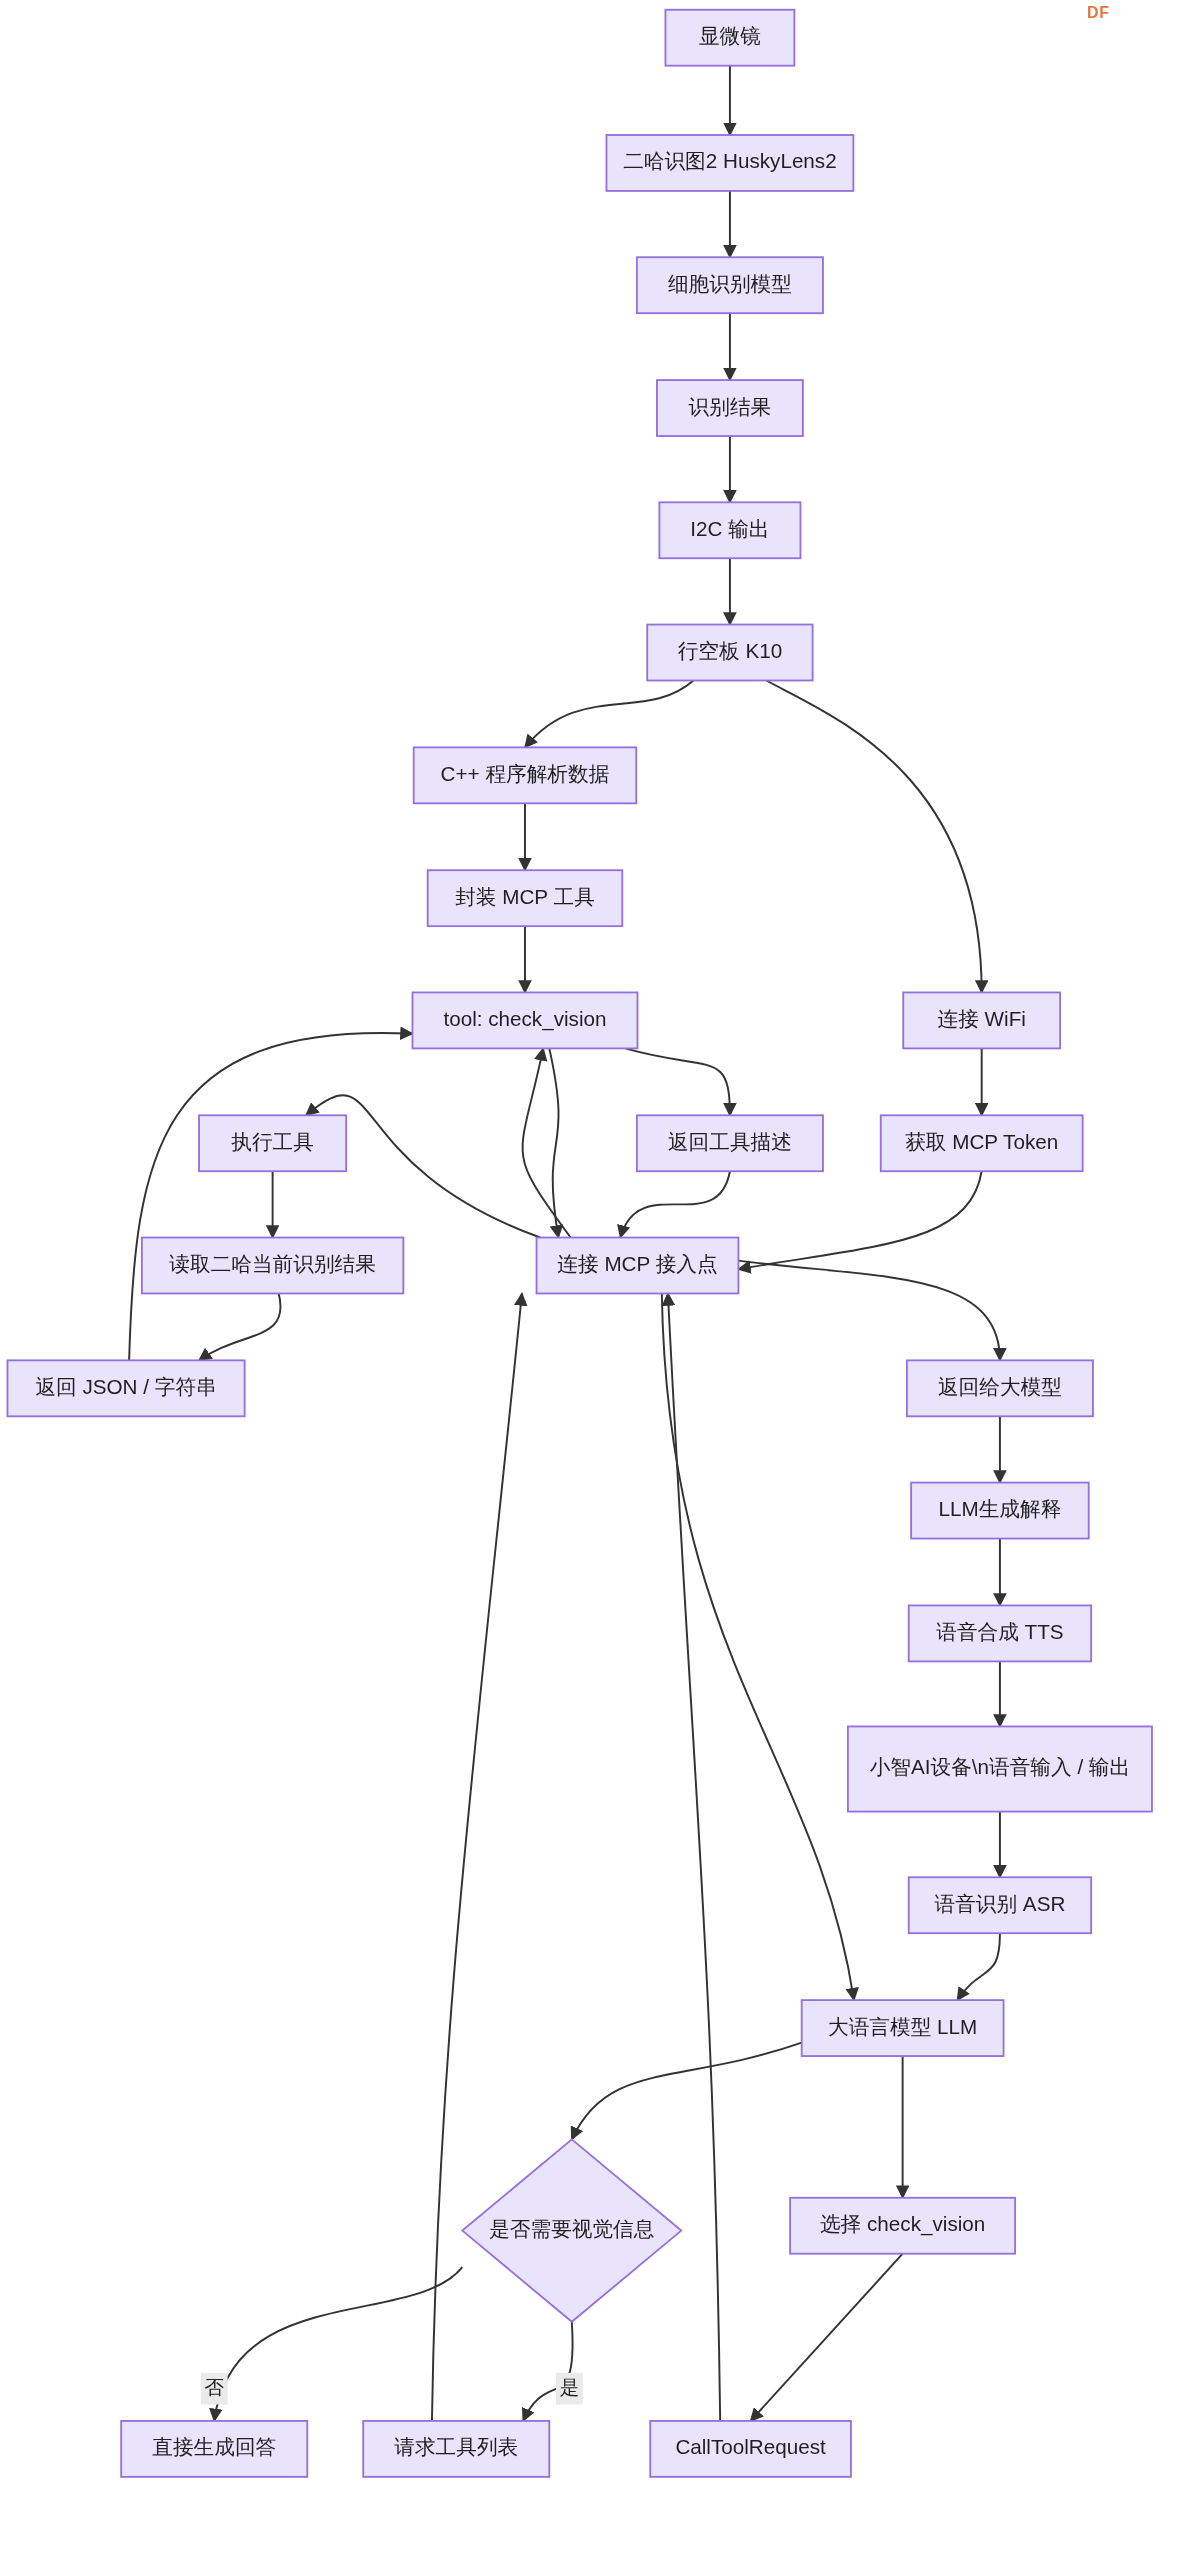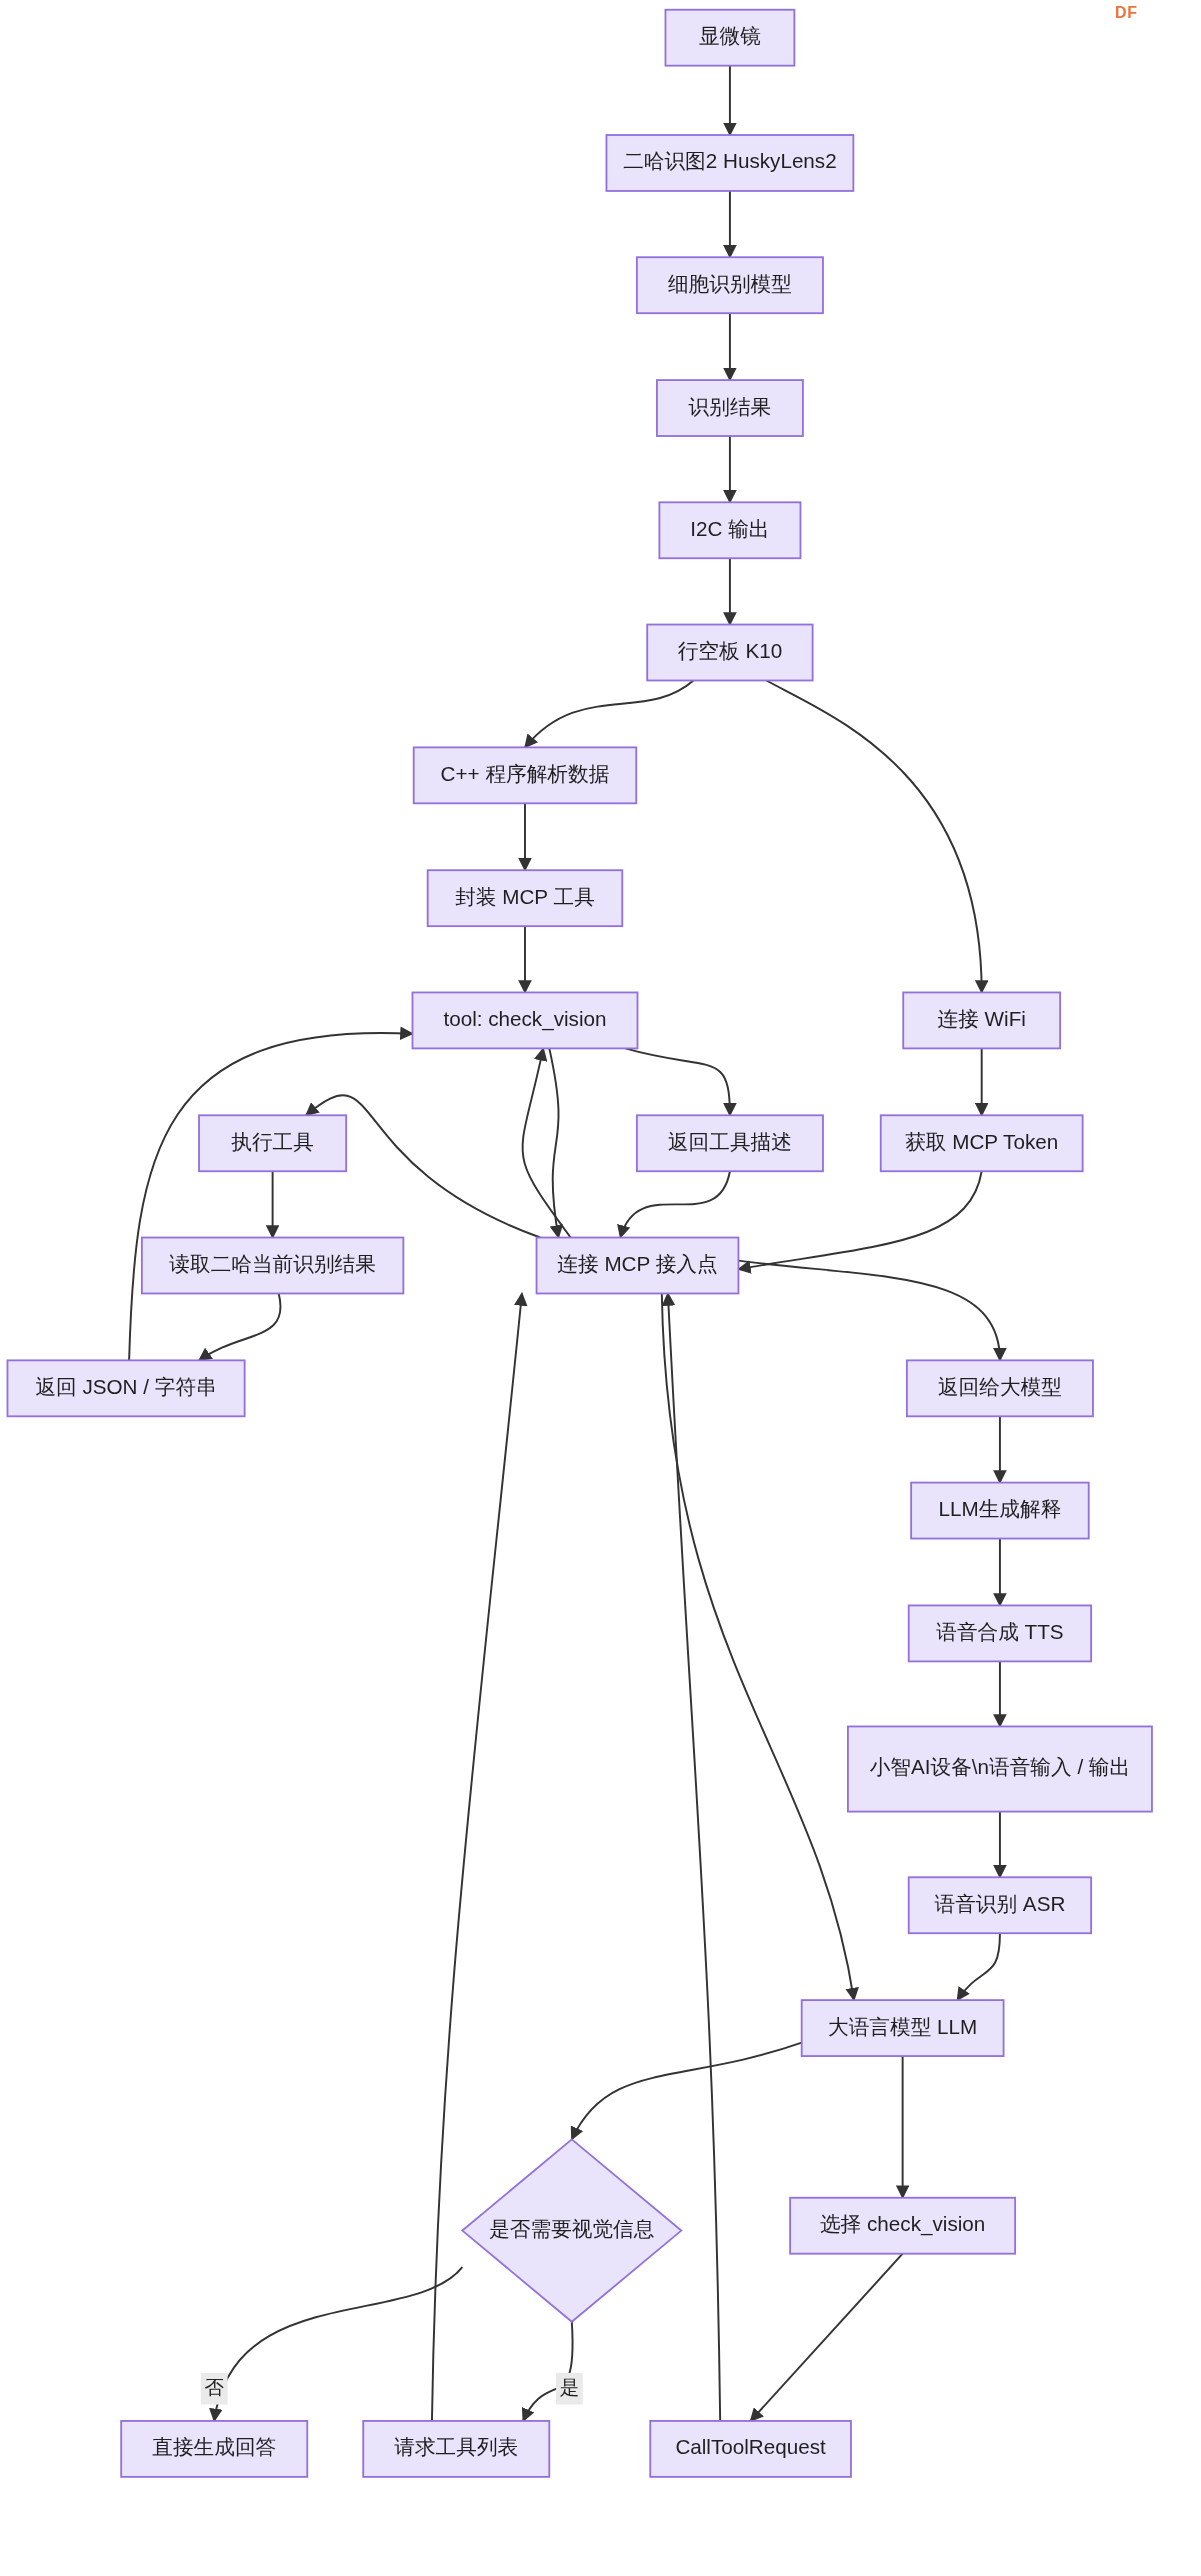--- a/index.html
+++ b/index.html
@@ -5,21 +5,21 @@
   html,body{margin:0;padding:0;background:#ffffff;}
   body{font-family:"Liberation Sans","DejaVu Sans",sans-serif;}
   #canvas{position:relative;width:1202px;height:2576px;background:#ffffff;overflow:hidden;}
   svg#flow{position:absolute;left:0;top:0;width:1202px;height:2576px;}
   .nodeRect{fill:#E9E4FB;stroke:#9370DB;stroke-width:3px;}
   .nodeDiamond{fill:#E9E4FB;stroke:#9370DB;stroke-width:3px;}
   .nodeLabel{font-family:"Liberation Sans","DejaVu Sans",sans-serif;font-size:34px;fill:#1f1f1f;text-anchor:middle;dominant-baseline:middle;}
   .edgePath{fill:none;stroke:#333333;stroke-width:3.2px;}
   .edgeLabelBg{fill:#eaeaea;}
   .edgeLabelTxt{font-family:"Liberation Sans","DejaVu Sans",sans-serif;font-size:32px;fill:#222222;text-anchor:middle;dominant-baseline:middle;}
-  .wm{position:absolute;color:#E8743B;font-weight:bold;font-size:16px;font-family:"Liberation Sans","DejaVu Sans",sans-serif;letter-spacing:0.6px;margin-left:28px;}
+  .wm{position:absolute;color:#E8743B;font-weight:bold;font-size:16px;font-family:"Liberation Sans","DejaVu Sans",sans-serif;letter-spacing:0.6px;}
 </style>
 </head>
 <body>
 
 <div id="canvas">
   <svg id="flow" viewBox="0 0 1976 4236">
     <defs>
       <marker id="arrow" viewBox="0 0 10 10" refX="9" refY="5" markerWidth="7" markerHeight="7" orient="auto-start-reverse">
         <path d="M 0 0 L 10 5 L 0 10 z" fill="#333333"></path>
       </marker>

